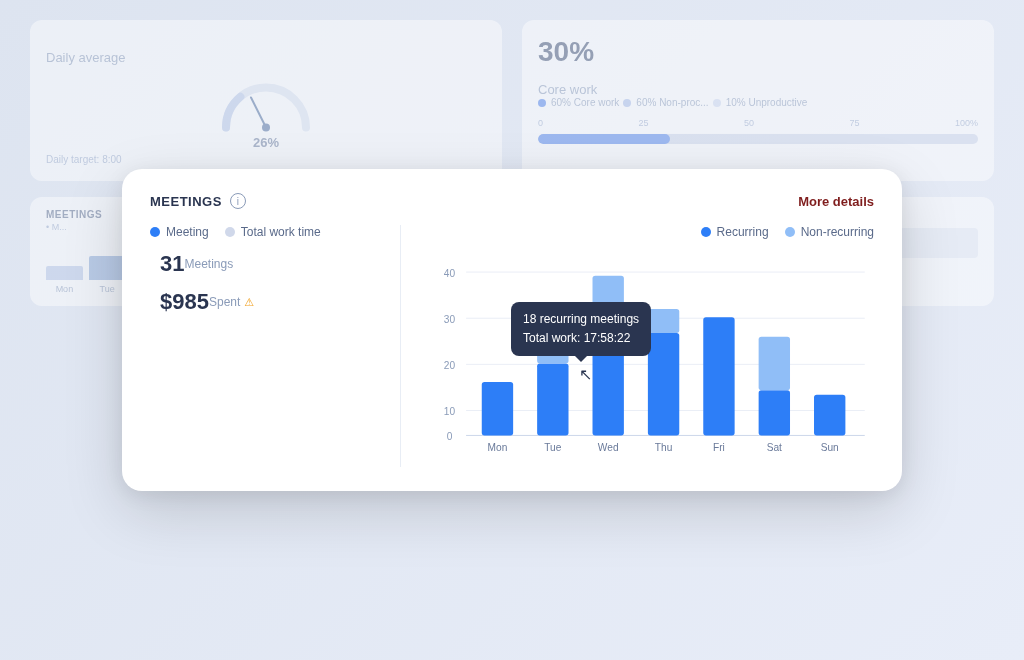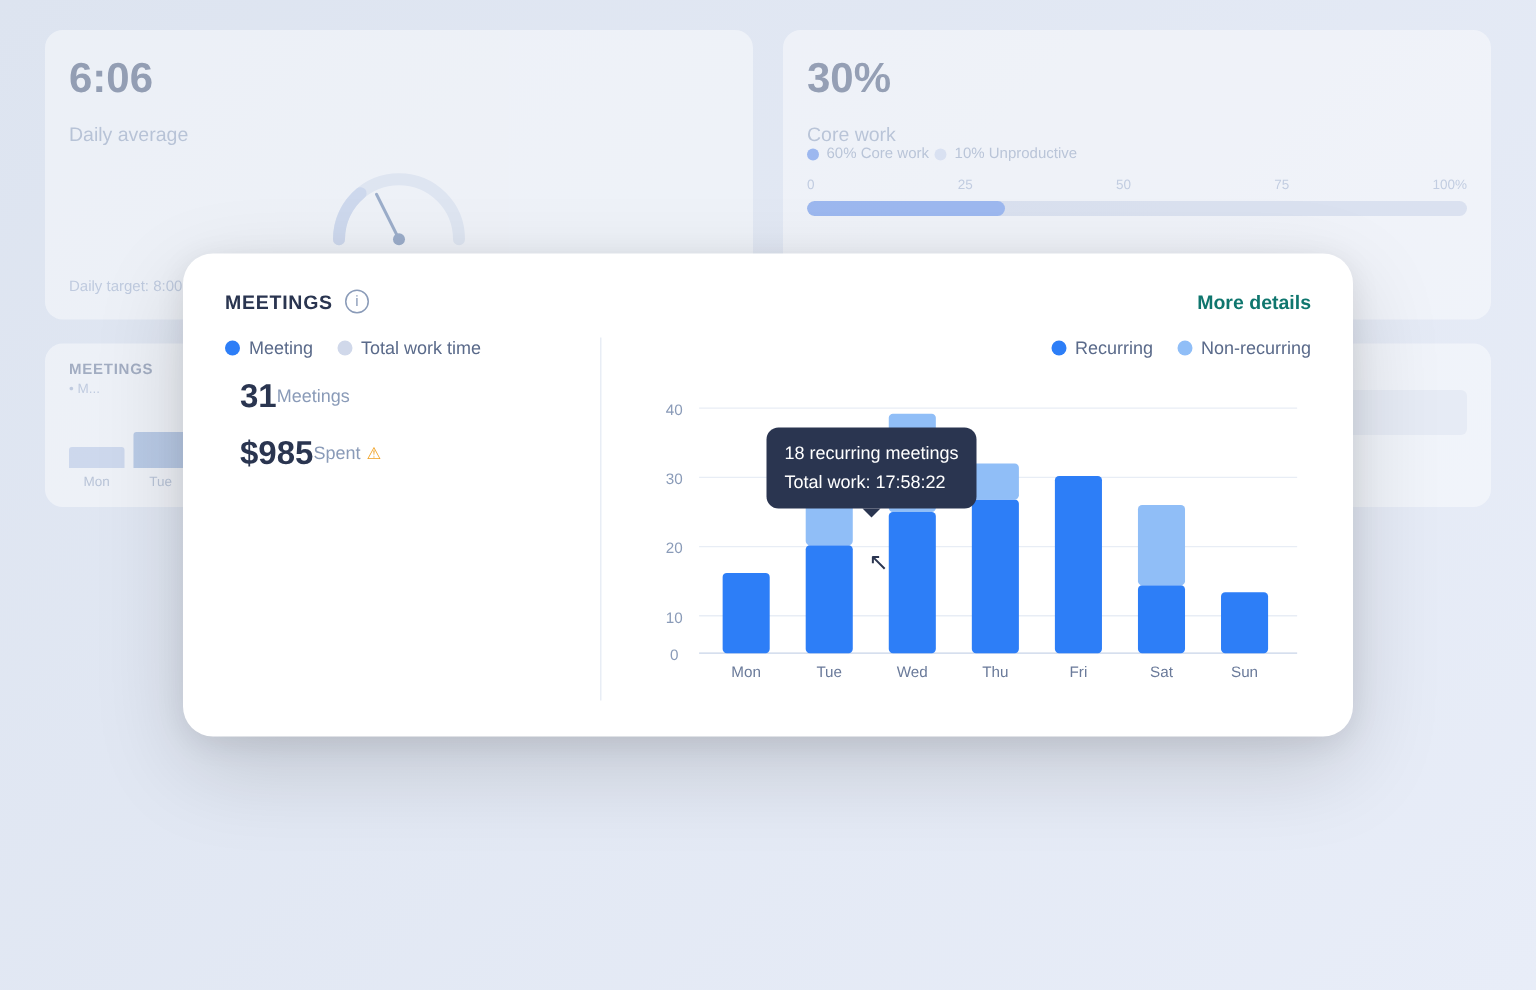--- a/index.html
+++ b/index.html
@@ -207,21 +207,21 @@
       align-items: center;
       justify-content: center;
       font-size: 10px;
       color: #8a9bb8;
       cursor: pointer;
     }
 
     .more-details-link {
       font-size: 13px;
       font-weight: 600;
-      color: #0f766e;
+      color: #7f1d1d;
       cursor: pointer;
       text-decoration: none;
     }
 
     .legend-item {
       display: flex;
       align-items: center;
       gap: 6px;
       font-size: 12px;
       color: #5a6a8a;
@@ -336,21 +336,21 @@
     .tooltip {
       position: absolute;
       background: #2a3550;
       color: white;
       border-radius: 8px;
       padding: 8px 12px;
       font-size: 12px;
       line-height: 1.6;
       pointer-events: none;
       white-space: nowrap;
-      top: 38px;
+      top: 55px;
       left: 80px;
     }
 
     .tooltip::after {
       content: '';
       position: absolute;
       bottom: -6px;
       left: 50%;
       transform: translateX(-50%);
       border-left: 6px solid transparent;
@@ -366,40 +366,43 @@
       color: #2a3550;
     }
   </style>
 </head>
 <body>
 
 <div class="bg-dashboard"></div>
 <div class="bg-content">
   <div class="bg-top-row">
     <div class="bg-card">
-      <div class="bg-stat-value">6:06</div>
       <div class="bg-stat-label">Daily average</div>
       <div class="bg-gauge-container">
         <svg class="bg-gauge" viewBox="0 0 100 55">
           <path d="M10,50 A40,40 0 0,1 90,50" fill="none" stroke="#dde4f0" stroke-width="8" stroke-linecap="round"></path>
           <path d="M10,50 A40,40 0 0,1 90,50" fill="none" stroke="#b8c8e8" stroke-width="8" stroke-linecap="round" stroke-dasharray="125" stroke-dashoffset="90"></path>
           <line x1="50" y1="50" x2="35" y2="20" stroke="#4a6a9a" stroke-width="2" stroke-linecap="round"></line>
           <circle cx="50" cy="50" r="4" fill="#4a6a9a"></circle>
         </svg>
       </div>
       <div style="text-align:center;font-size:13px;color:#6a7a9a;font-weight:600;">26%</div>
       <div style="font-size:10px;color:#9aabca;margin-top:4px;">Daily target: 8:00</div>
     </div>
     <div class="bg-card">
       <div class="bg-stat-value">30%</div>
       <div class="bg-stat-label">Core work</div>
       <div class="bg-legend">
         <div class="bg-legend-item">
             <div class="bg-legend-dot" style="background:#4a7feb;"></div>
             <span style="font-size:10px;color:#8a9bb8;">60% Core work</span>
+          </div>
+        <div class="bg-legend-item">
+            <div class="bg-legend-dot" style="background:#a8bce8;"></div>
+            <span style="font-size:10px;color:#8a9bb8;">60% Non-proc...</span>
           </div>
         <div class="bg-legend-item">
             <div class="bg-legend-dot" style="background:#d0daf0;"></div>
             <span style="font-size:10px;color:#8a9bb8;">10% Unproductive</span>
           </div>
       </div>
       <div class="bg-progress-container">
         <div style="display:flex;justify-content:space-between;font-size:9px;color:#9aabca;">
           <span>0</span>
             <span>25</span>

